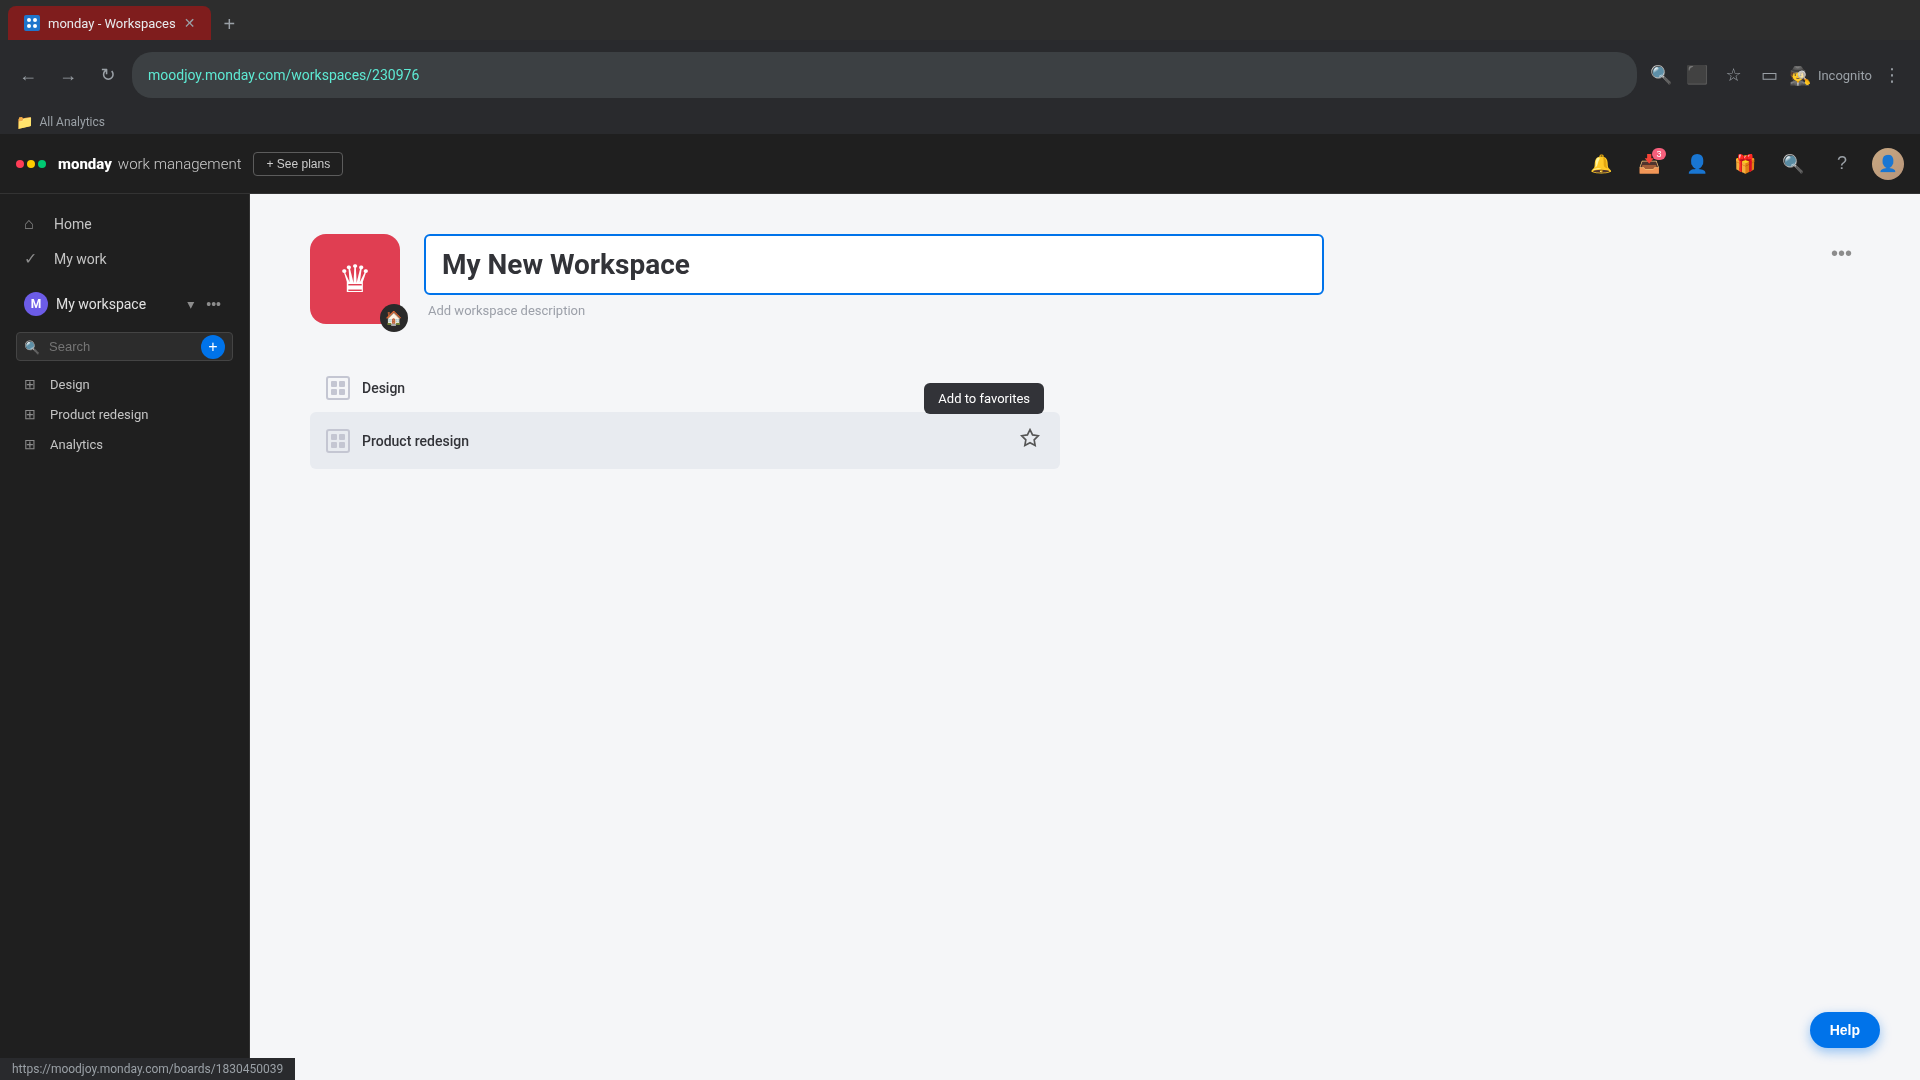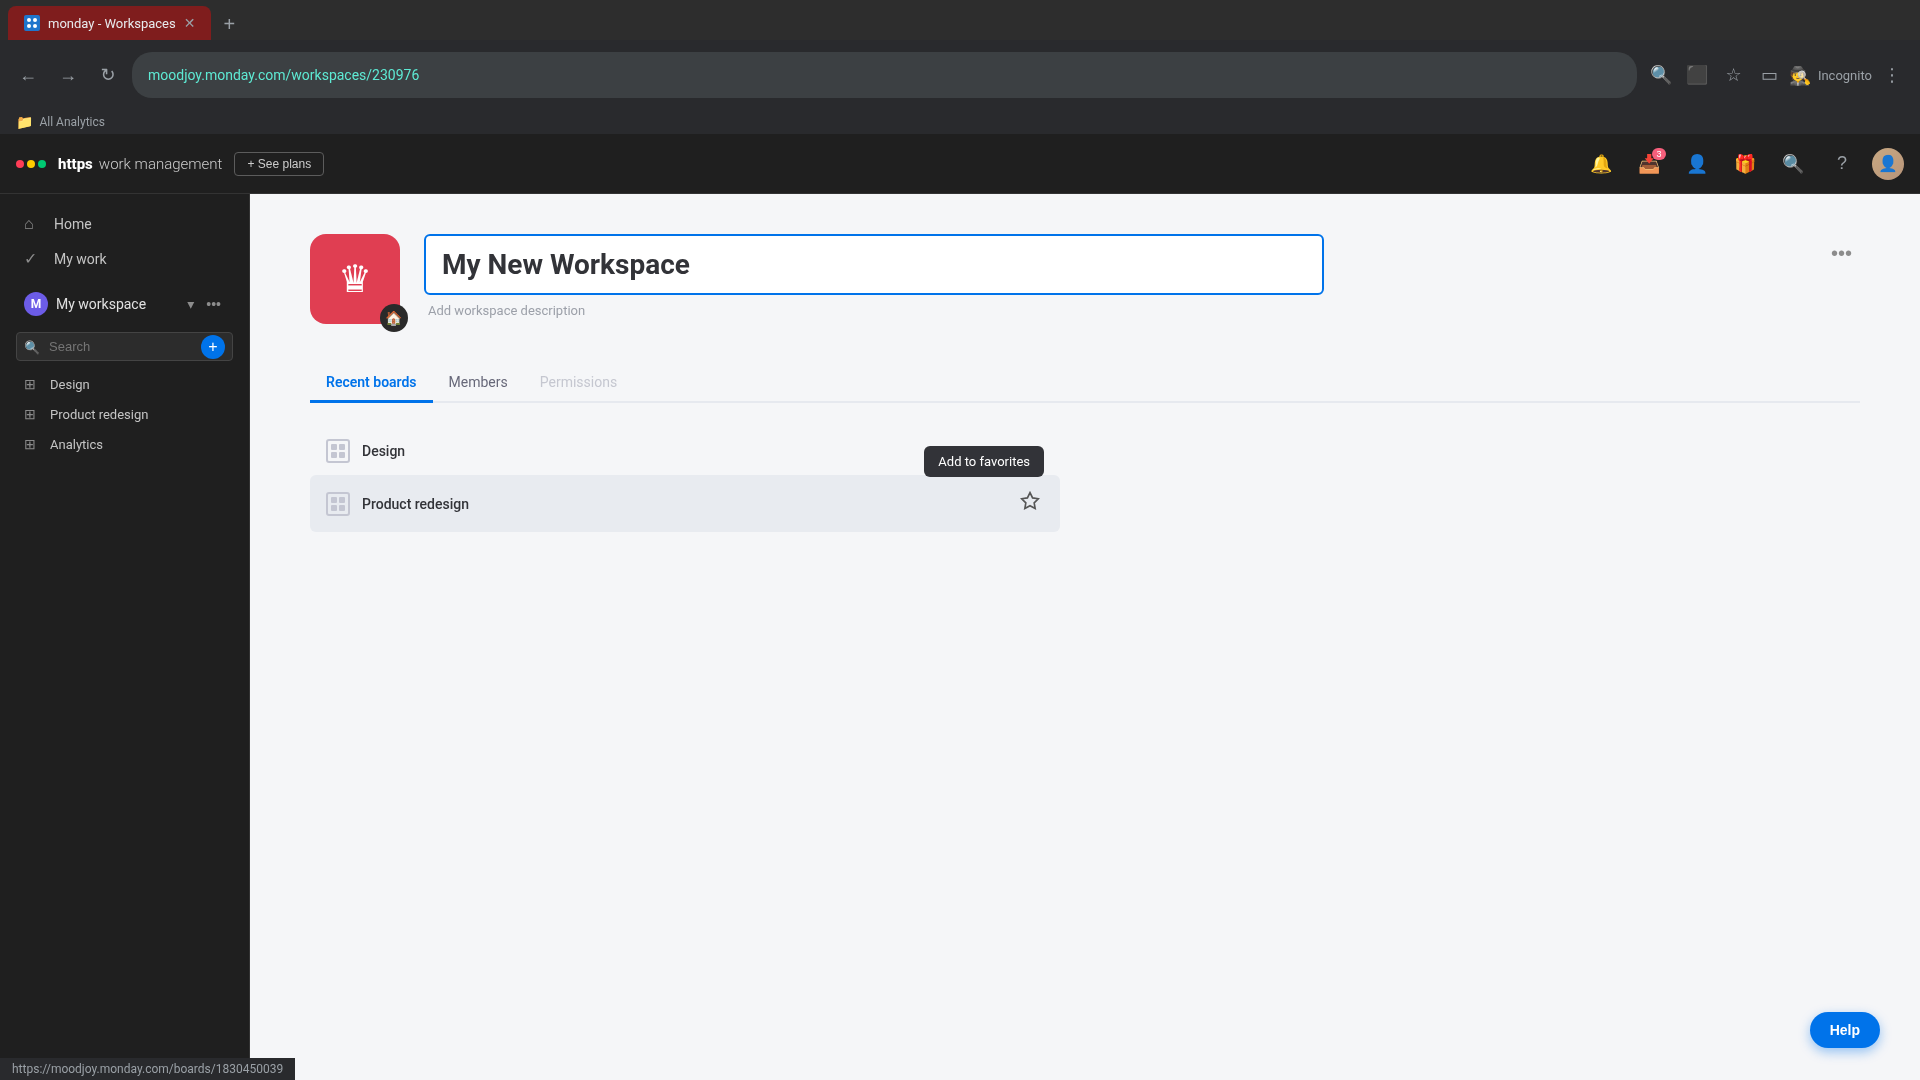--- a/index.html
+++ b/index.html
@@ -135,21 +135,21 @@
 
 <div class="app-layout">
 
   <div class="app-header">
     <div class="logo-icon">
       <div class="logo-dot" style="background:#ff3d57;"></div>
       <div class="logo-dot" style="background:#ffcb00;"></div>
       <div class="logo-dot" style="background:#00ca72;"></div>
     </div>
     <div class="app-logo">
-      <span style="font-weight:800; color:white;">https</span>
+      <span style="font-weight:800; color:white;">monday</span>
       <span style="font-weight:300; color:#ccc;"> work management</span>
     </div>
     <button class="see-plans-btn">
       <span>+ See plans</span>
     </button>
     <div class="header-spacer"></div>
 
     <button class="header-icon-btn">🔔</button>
     <button class="header-icon-btn">
       📥
@@ -212,31 +212,20 @@
           <span class="crown" style="font-size:38px; color:white;">♛</span>
           <div class="home-badge" style="position:absolute; bottom:-8px; right:-8px; background:#2a2a2a; border-radius:50%; width:28px; height:28px; display:flex; align-items:center; justify-content:center; font-size:14px;">🏠</div>
         </div>
         <div class="workspace-info">
           <input type="text" class="workspace-title-input" value="My New Workspace" style="">
           <div class="workspace-desc">Add workspace description</div>
         </div>
         <button class="more-btn">•••</button>
       </div>
 
-      <div class="tabs">
-        <div class="tab active">
-          <span>Recent boards</span>
-        </div>
-        <div class="tab">
-          <span>Members</span>
-        </div>
-        <div class="tab disabled">
-          <span>Permissions</span>
-        </div>
-      </div>
 
 
       <div style="max-width: 750px;">
         <div class="board-item">
           <div class="board-icon">
             <div class="board-icon-cell"></div>
             <div class="board-icon-cell"></div>
             <div class="board-icon-cell"></div>
             <div class="board-icon-cell"></div>
           </div>

